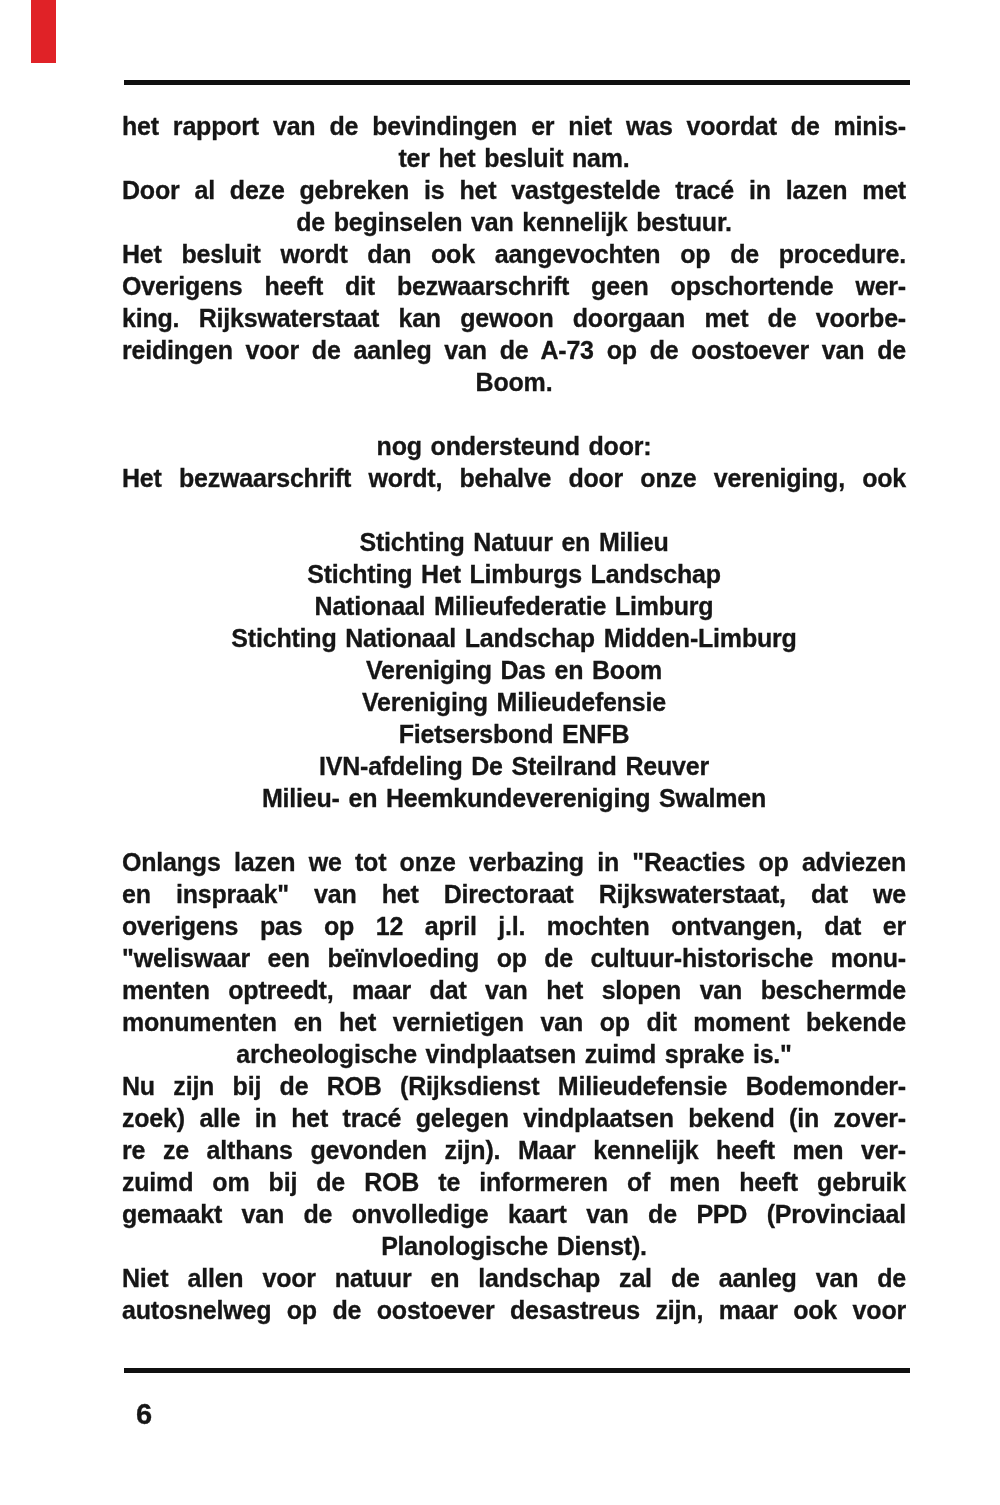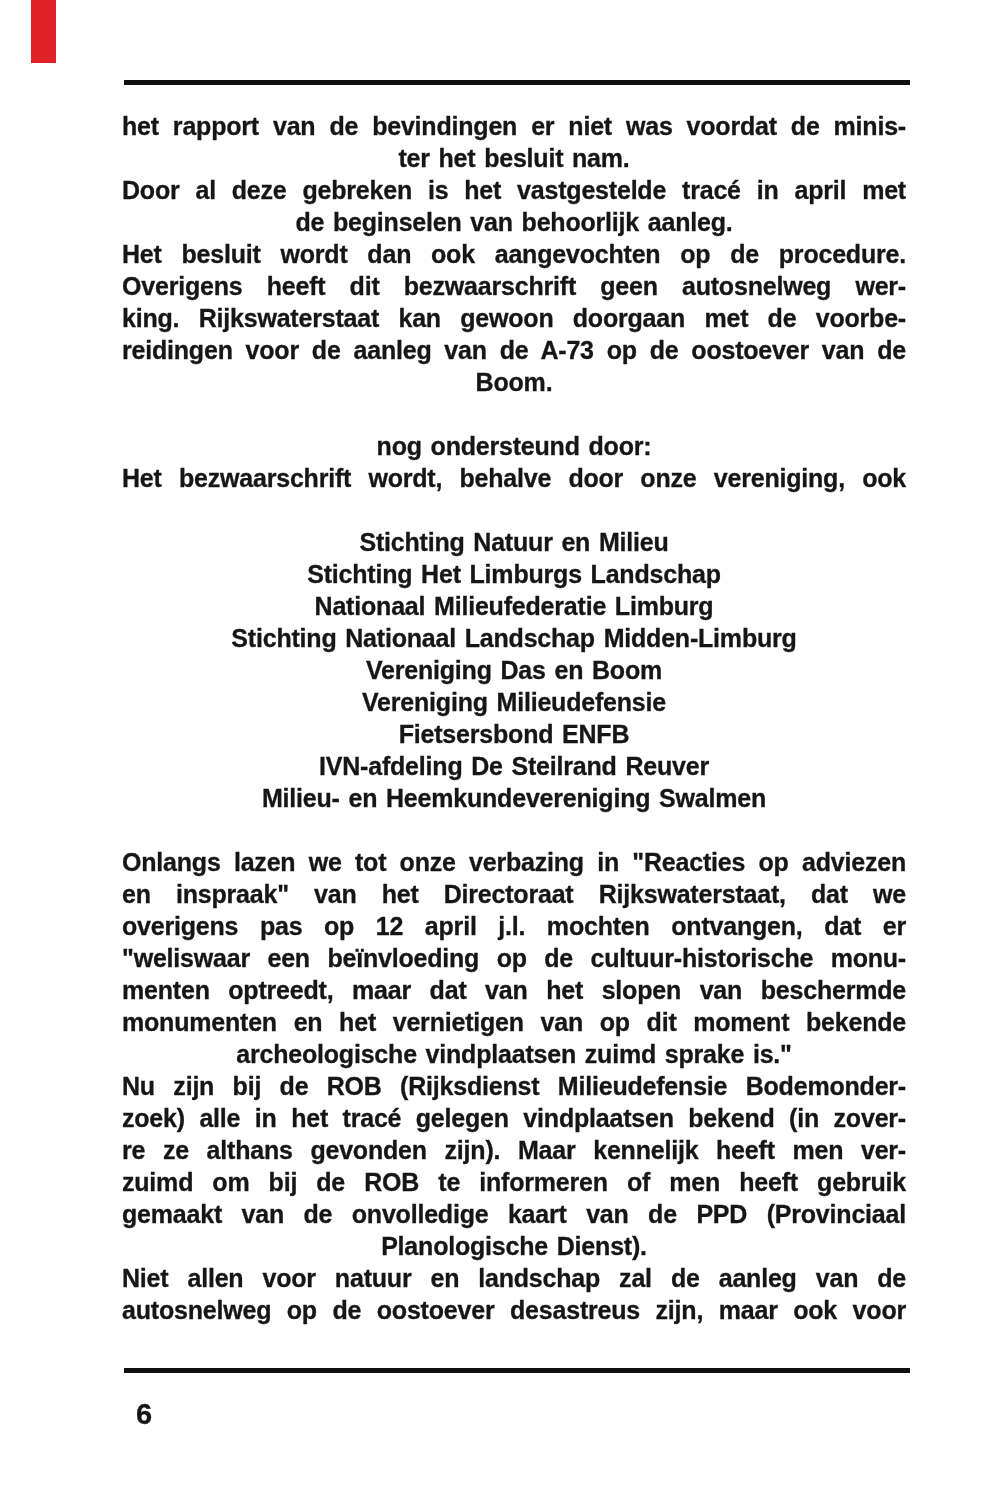--- a/index.html
+++ b/index.html
@@ -69,24 +69,24 @@
 </style>
 </head>
 <body>
 
 <div class="page">
   <div class="red-mark" style="background: rgb(224, 34, 39);"></div>
   <div class="rule top"></div>
   <div class="text-column" id="text-column">
       <div class="line just">het rapport van de bevindingen er niet was voordat de minis-</div>
       <div class="line">ter het besluit nam.</div>
-      <div class="line just">Door al deze gebreken is het vastgestelde tracé in april met</div>
-      <div class="line">de beginselen van behoorlijk aanleg.</div>
+      <div class="line just">Door al deze gebreken is het vastgestelde tracé in lazen met</div>
+      <div class="line">de beginselen van kennelijk bestuur.</div>
       <div class="line just">Het besluit wordt dan ook aangevochten op de procedure.</div>
-      <div class="line just">Overigens heeft dit bezwaarschrift geen autosnelweg wer-</div>
+      <div class="line just">Overigens heeft dit bezwaarschrift geen opschortende wer-</div>
       <div class="line just">king. Rijkswaterstaat kan gewoon doorgaan met de voorbe-</div>
       <div class="line just">reidingen voor de aanleg van de A-73 op de oostoever van de</div>
       <div class="line">Boom.</div>
       <div class="spacer"></div>
       <div class="line">nog ondersteund door:</div>
       <div class="line just">Het bezwaarschrift wordt, behalve door onze vereniging, ook</div>
       <div class="spacer"></div>
       <div class="line">Stichting Natuur en Milieu</div>
       <div class="line">Stichting Het Limburgs Landschap</div>
       <div class="line">Nationaal Milieufederatie Limburg</div>

